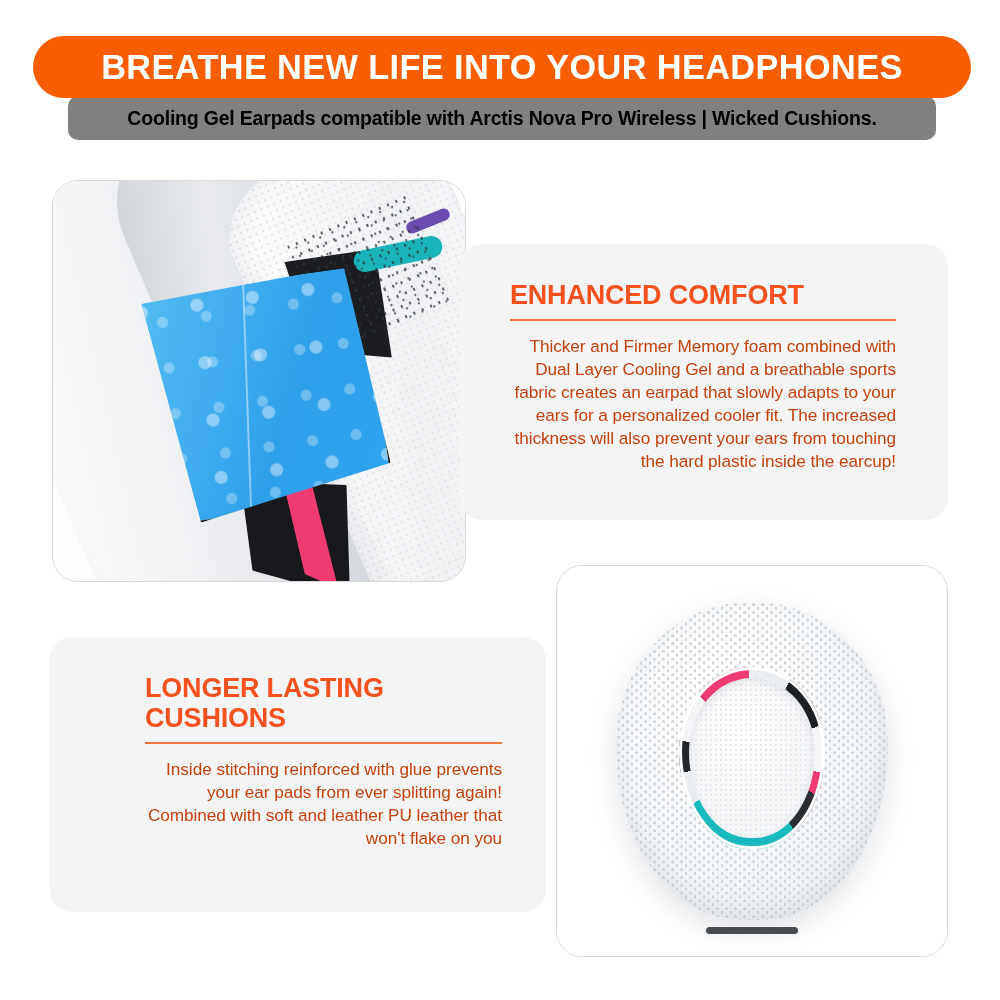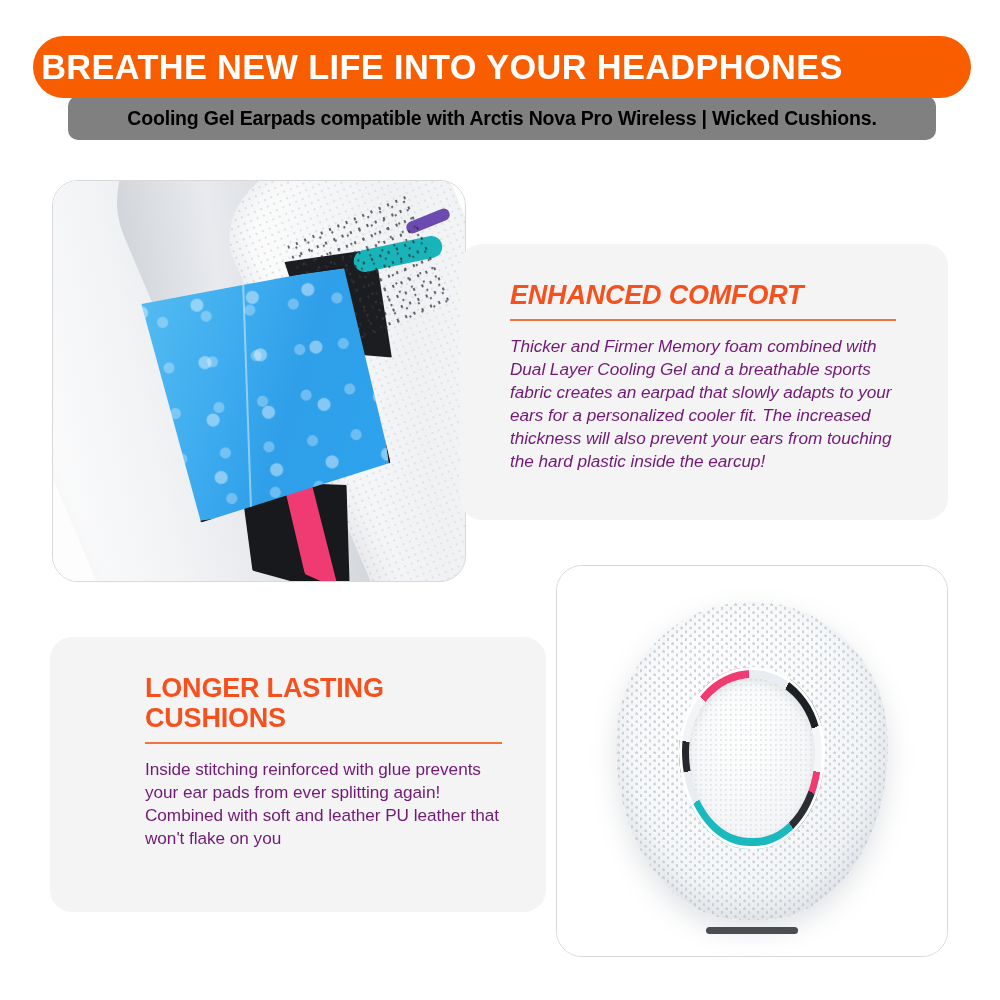--- a/index.html
+++ b/index.html
@@ -19,21 +19,21 @@
     background:#808080;border-radius:10px;
     display:flex;align-items:center;justify-content:center;
   }
   .subbanner-text{
     color:#000000;font-size:19.5px;font-weight:700;letter-spacing:-0.2px;
     white-space:nowrap;
   }
   .banner{
     position:absolute;left:33px;top:36px;width:938px;height:62px;
     background:#F85E00;border-radius:31px;
-    display:flex;align-items:center;
+    display:flex;align-items:center;justify-content:center;
   }
   .banner-text{
     color:#ffffff;font-size:35px;font-weight:700;letter-spacing:0.4px;
     white-space:nowrap;
     transform:scaleX(0.98);
   }
 
   
   .photo-card{
     position:absolute;background:#ffffff;
@@ -41,28 +41,29 @@
   }
   .text-card{
     position:absolute;background:#F4F4F4;border-radius:22px;overflow:hidden;
   }
   .card-title{
     color:#F4511E;font-size:27px;font-weight:700;line-height:1.12;
     letter-spacing:-0.2px;margin:0;
   }
   .title-rule{height:2px;background:#F2743C;margin:9px 0 14px 0;}
   .card-body{
-    color:#701a75;font-size:17.2px;line-height:1.33;margin:0;
+    color:#c2410c;font-size:17.2px;line-height:1.33;margin:0;
     letter-spacing:-0.05px;
+    text-align:right;
   }
 
   
   #photo-gel{left:52px;top:180px;width:412px;height:400px;}
   #card-comfort{left:460px;top:244px;width:488px;height:276px;padding:0;}
-  #comfort-inner{padding:36px 52px 0 50px;font-style:italic;}
+  #comfort-inner{padding:36px 52px 0 50px;}
   #card-cushions{left:50px;top:637px;width:496px;height:275px;}
   #cushions-inner{padding:36px 44px 0 95px;}
   #photo-pad{left:556px;top:565px;width:390px;height:390px;}
 
   
   .ph1{position:absolute;inset:0;background:#fdfdfd;}
   .ph1 .pad-band{
     position:absolute;left:-20px;top:-60px;width:300px;height:560px;
     background:linear-gradient(100deg,#ffffff 0%,#f2f3f5 40%,#e3e5e9 70%,#f7f8f9 100%);
     border-radius:50% / 22%;

